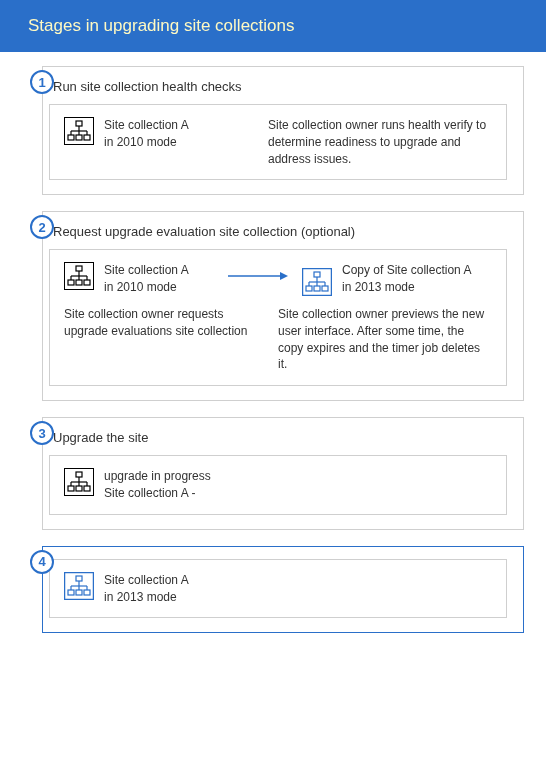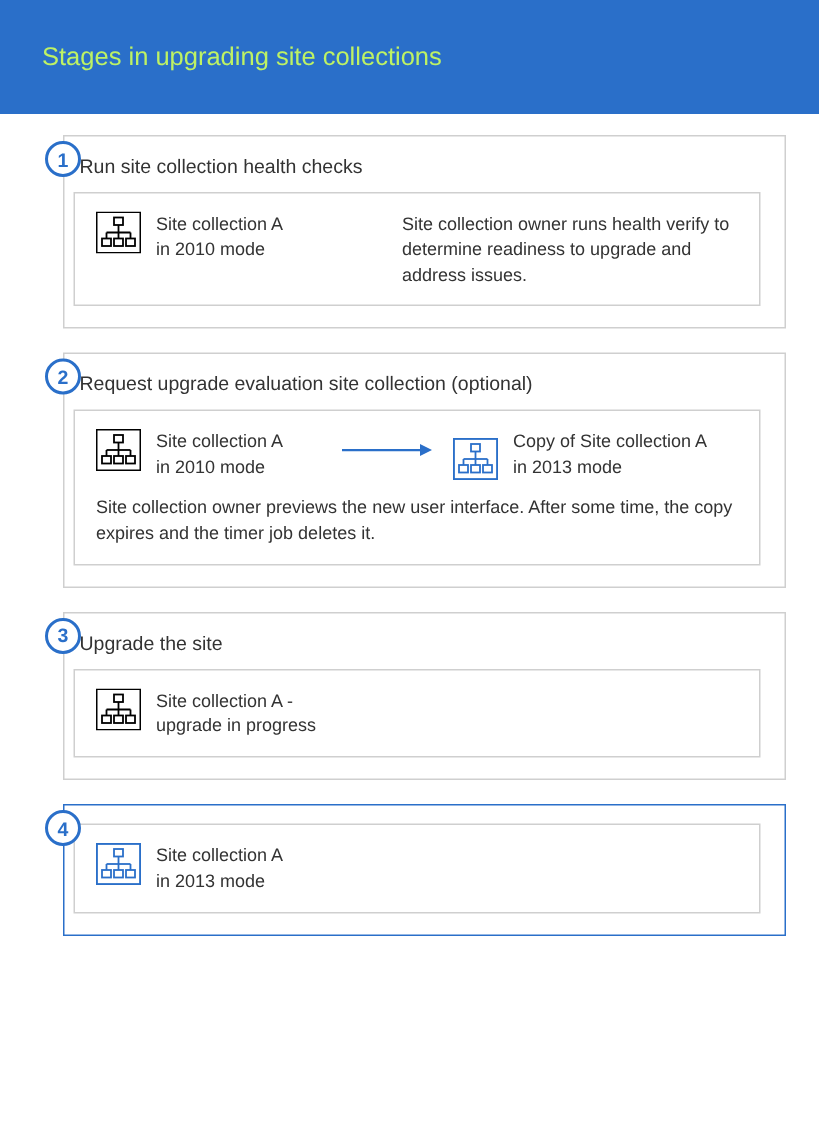--- a/index.html
+++ b/index.html
@@ -5,22 +5,22 @@
   * { box-sizing: border-box; margin: 0; padding: 0; }
   body {
     font-family: "Segoe UI", Arial, sans-serif;
     background: #fff;
     width: 546px;
     height: 760px;
     color: #333;
   }
   .header {
     background: #2a6fc9;
-    color: #bef264;
-    padding: 28px 28px;
+    color: #fef9c3;
+    padding: 16px 28px;
     font-size: 17px;
     font-weight: 400;
   }
   .content {
     padding: 14px 22px 14px 30px;
   }
   .stage {
     position: relative;
     margin-bottom: 16px;
   }
@@ -190,20 +190,21 @@
                 <rect x="20" y="18" width="6" height="5" fill="none" stroke="#2a6fc9" stroke-width="1.2"></rect>
               </svg>
             </span>
             <div class="site-label">
               <div>Copy of Site collection A</div>
               <div>in 2013 mode</div>
             </div>
           </div>
         </div>
         <div class="row">
+          <div class="note-col" style="flex:0 0 200px;">Site collection owner requests upgrade evaluations site collection</div>
           <div class="note-col">Site collection owner previews the new user interface. After some time, the copy expires and the timer job deletes it.</div>
         </div>
       </div>
     </div>
   </div>
 
   <div class="stage">
     <div class="badge">
         <span>3</span>
       </div>
@@ -220,22 +221,22 @@
                 <line x1="7" y1="14" x2="23" y2="14" stroke="#000" stroke-width="1.2"></line>
                 <line x1="7" y1="14" x2="7" y2="18" stroke="#000" stroke-width="1.2"></line>
                 <line x1="15" y1="14" x2="15" y2="18" stroke="#000" stroke-width="1.2"></line>
                 <line x1="23" y1="14" x2="23" y2="18" stroke="#000" stroke-width="1.2"></line>
                 <rect x="4" y="18" width="6" height="5" fill="none" stroke="#000" stroke-width="1.2"></rect>
                 <rect x="12" y="18" width="6" height="5" fill="none" stroke="#000" stroke-width="1.2"></rect>
                 <rect x="20" y="18" width="6" height="5" fill="none" stroke="#000" stroke-width="1.2"></rect>
               </svg>
             </span>
             <div class="site-label">
+              <div>upgrade in progress</div>
               <div>Site collection A -</div>
-              <div>upgrade in progress</div>
             </div>
           </div>
         </div>
       </div>
     </div>
   </div>
 
   <div class="stage">
     <div class="badge">
         <span>4</span>

